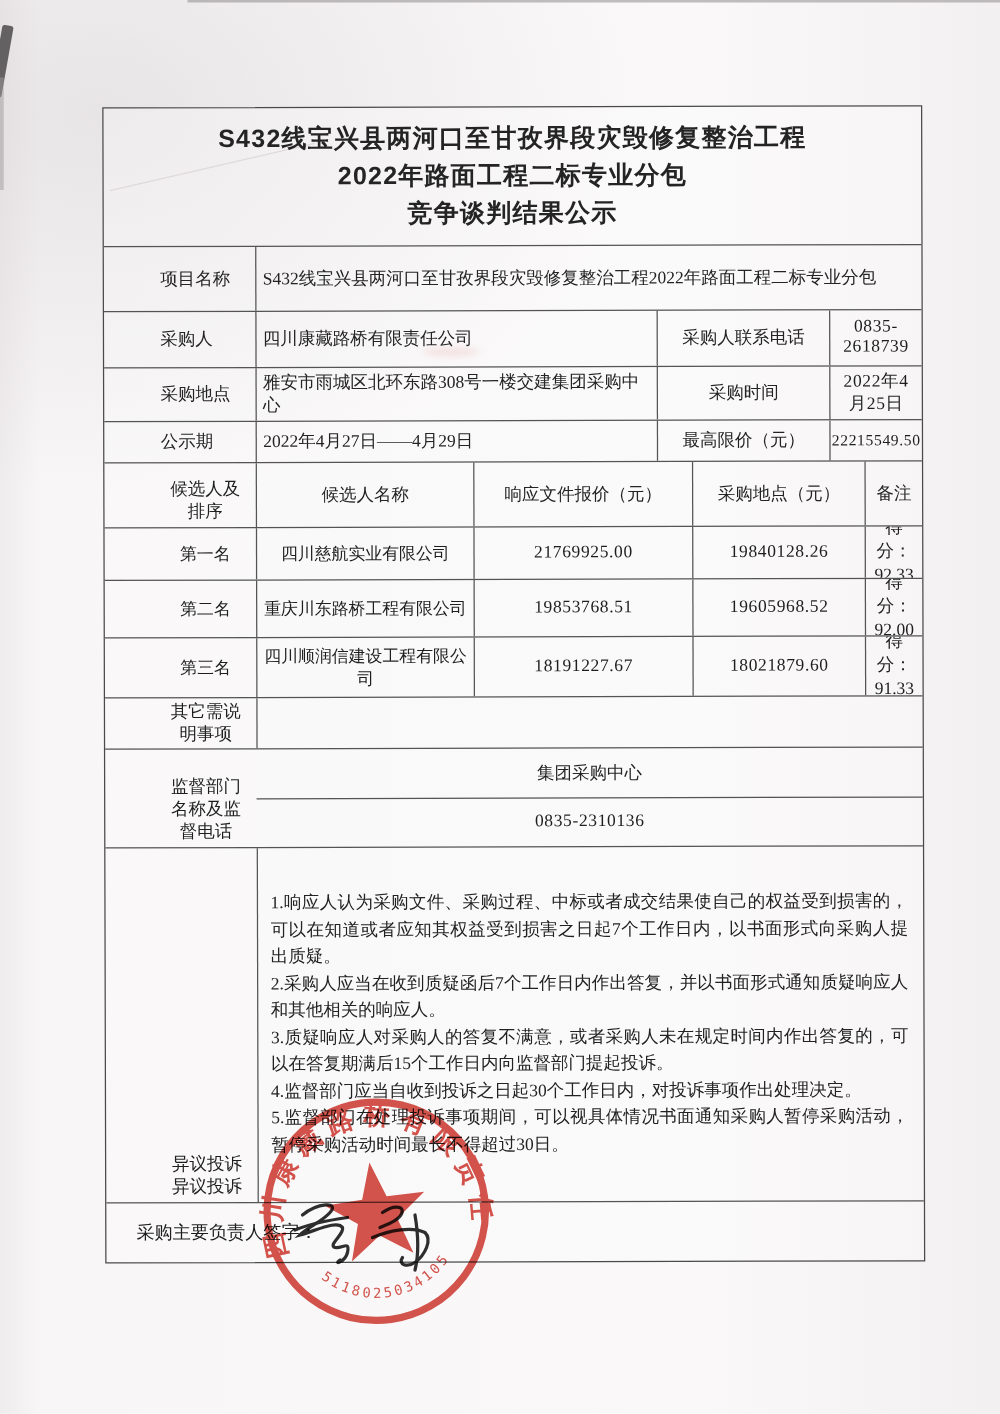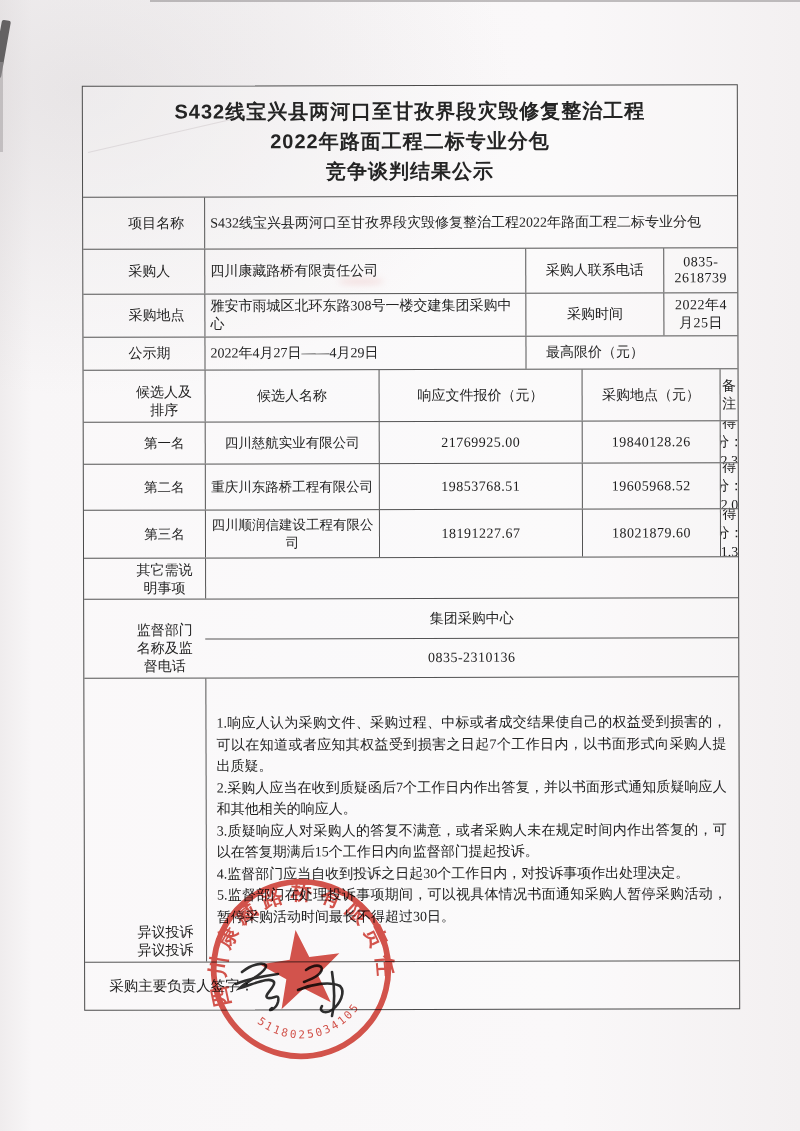--- a/index.html
+++ b/index.html
@@ -20,21 +20,21 @@
   #smudge{left:338px;top:278px;width:46px;height:7px;background:#e8b8b8;filter:blur(3px);opacity:.5;border-radius:50%;}
 
   #sheet{position:absolute;left:83px;top:85px;width:656px;transform:rotate(-0.15deg);}
   .tbl{width:656px;border:1.6px solid #4a4a4a;box-sizing:border-box;background:rgba(255,255,255,.25);}
   .row{display:flex;border-top:1px solid #545454;box-sizing:border-box;}
   .row:first-child{border-top:none;}
   .cell{box-sizing:border-box;border-left:1px solid #545454;display:flex;align-items:center;overflow:hidden;}
   .cell:first-child{border-left:none;margin-left:40px;}
   .cA{width:81px;}
   .cB{width:174px;}
-  .cC{width:203px;}
+  .cC{width:175px;}
   .cD{width:138px;}
   .cE{flex:1;}
   .cBC{width:321px;}
   .cREST{flex:1;}
   .center{justify-content:center;text-align:center;}
   .pad{padding:2px 5px;}
   .fs14{font-size:14px;line-height:19px;}
   .fs13{font-size:13.5px;line-height:18px;}
 
   #title-block{height:110px;flex-direction:column;justify-content:center;align-items:center;display:flex;width:100%;}
@@ -129,20 +129,23 @@
 
     <div class="row" style="height:33px;">
       <div class="cell cA pad">
           <span class="label">公示期</span>
         </div>
       <div class="cell cBC pad">
           <span class="value">2022年4月27日——4月29日</span>
         </div>
       <div class="cell cD center pad">
           <span class="label">最高限价（元）</span>
+        </div>
+      <div class="cell cE center pad">
+          <span class="num" style="font-size:12.5px;">22215549.50</span>
         </div>
     </div>
 
     <div class="row" style="height:52px;">
       <div class="cell cA pad mlabel">
         <span>候选人及</span>
         <span>排序</span>
       </div>
       <div class="cell cB center pad">
           <span class="label">候选人名称</span>

